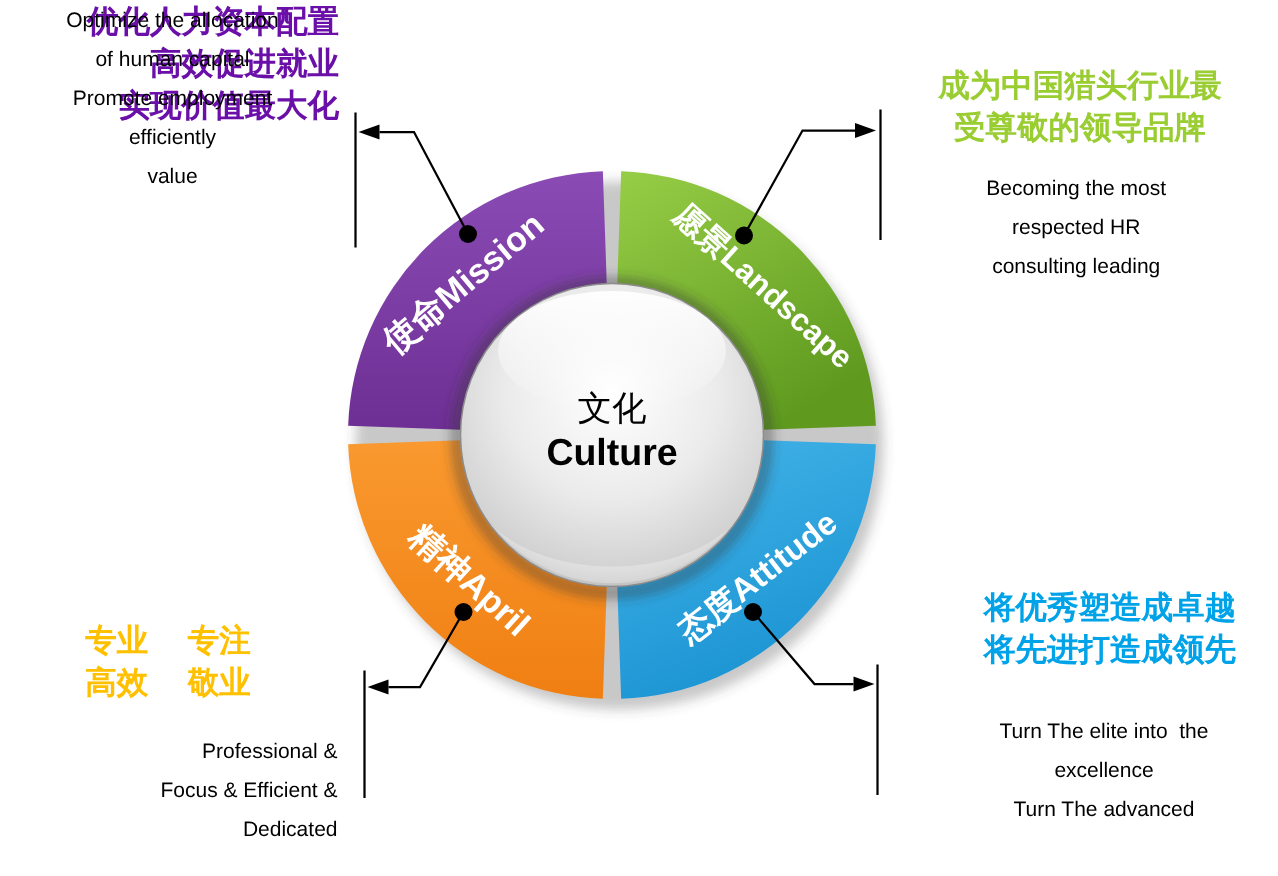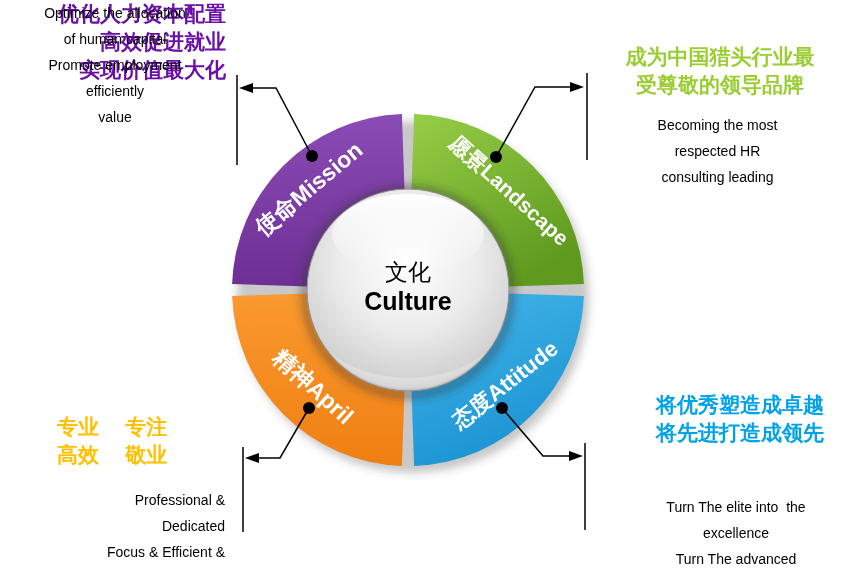--- a/index.html
+++ b/index.html
@@ -131,27 +131,27 @@
     <div>respected HR</div>
     <div>consulting leading</div>
   </div>
 
   <div class="block cn cn-bl" style="left:8px;top:413px;width:208px;">
     <div>专业　 专注</div>
     <div>高效　 敬业</div>
   </div>
   <div class="block en" style="left:0;top:487px;width:225px;text-align:right;">
     <div>Professional &amp;</div>
+    <div>Focus &amp; Efficient &amp;</div>
     <div>Dedicated</div>
-    <div>Focus &amp; Efficient &amp;</div>
   </div>
 
   <div class="block cn cn-br" style="left:628px;top:391px;width:224px;">
     <div>将优秀塑造成卓越</div>
     <div>将先进打造成领先</div>
   </div>
-  <div class="block en" style="left:620px;top:494px;width:232px;">
+  <div class="block en" style="left:620px;top:474px;width:232px;">
     <div>Turn The elite into  the</div>
     <div>excellence</div>
     <div>Turn The advanced</div>
   </div>
 
 </div>
 
 </body></html>

